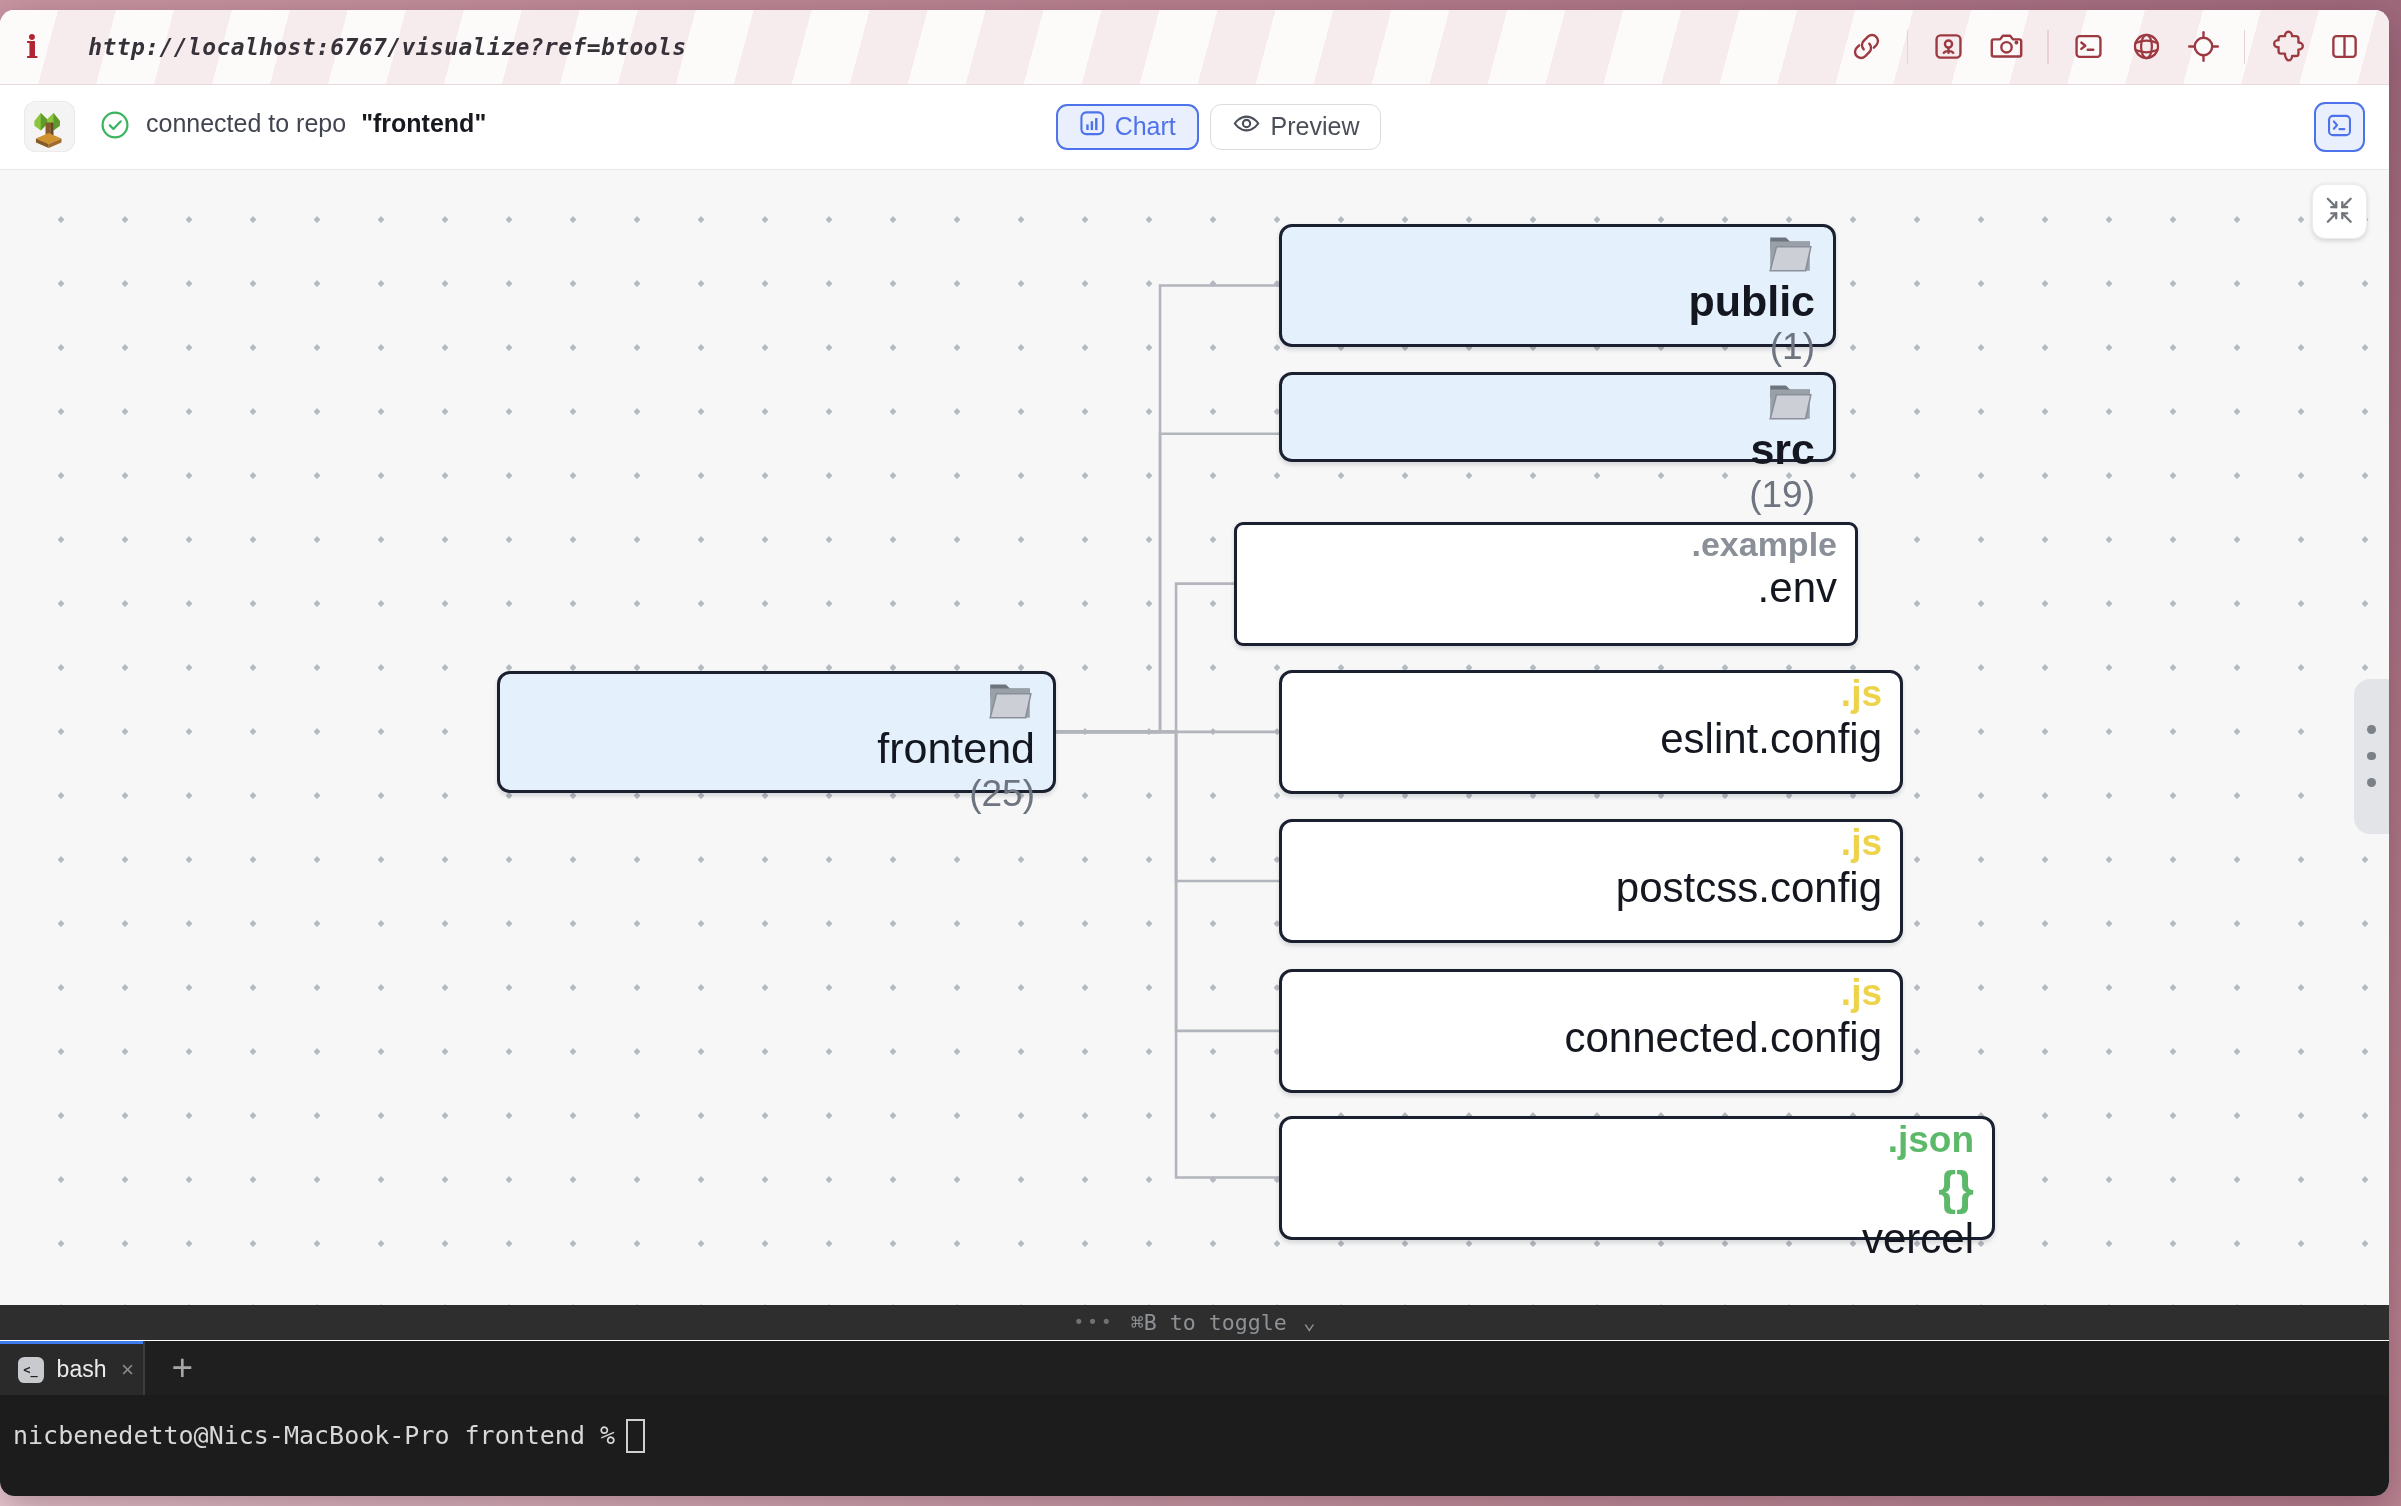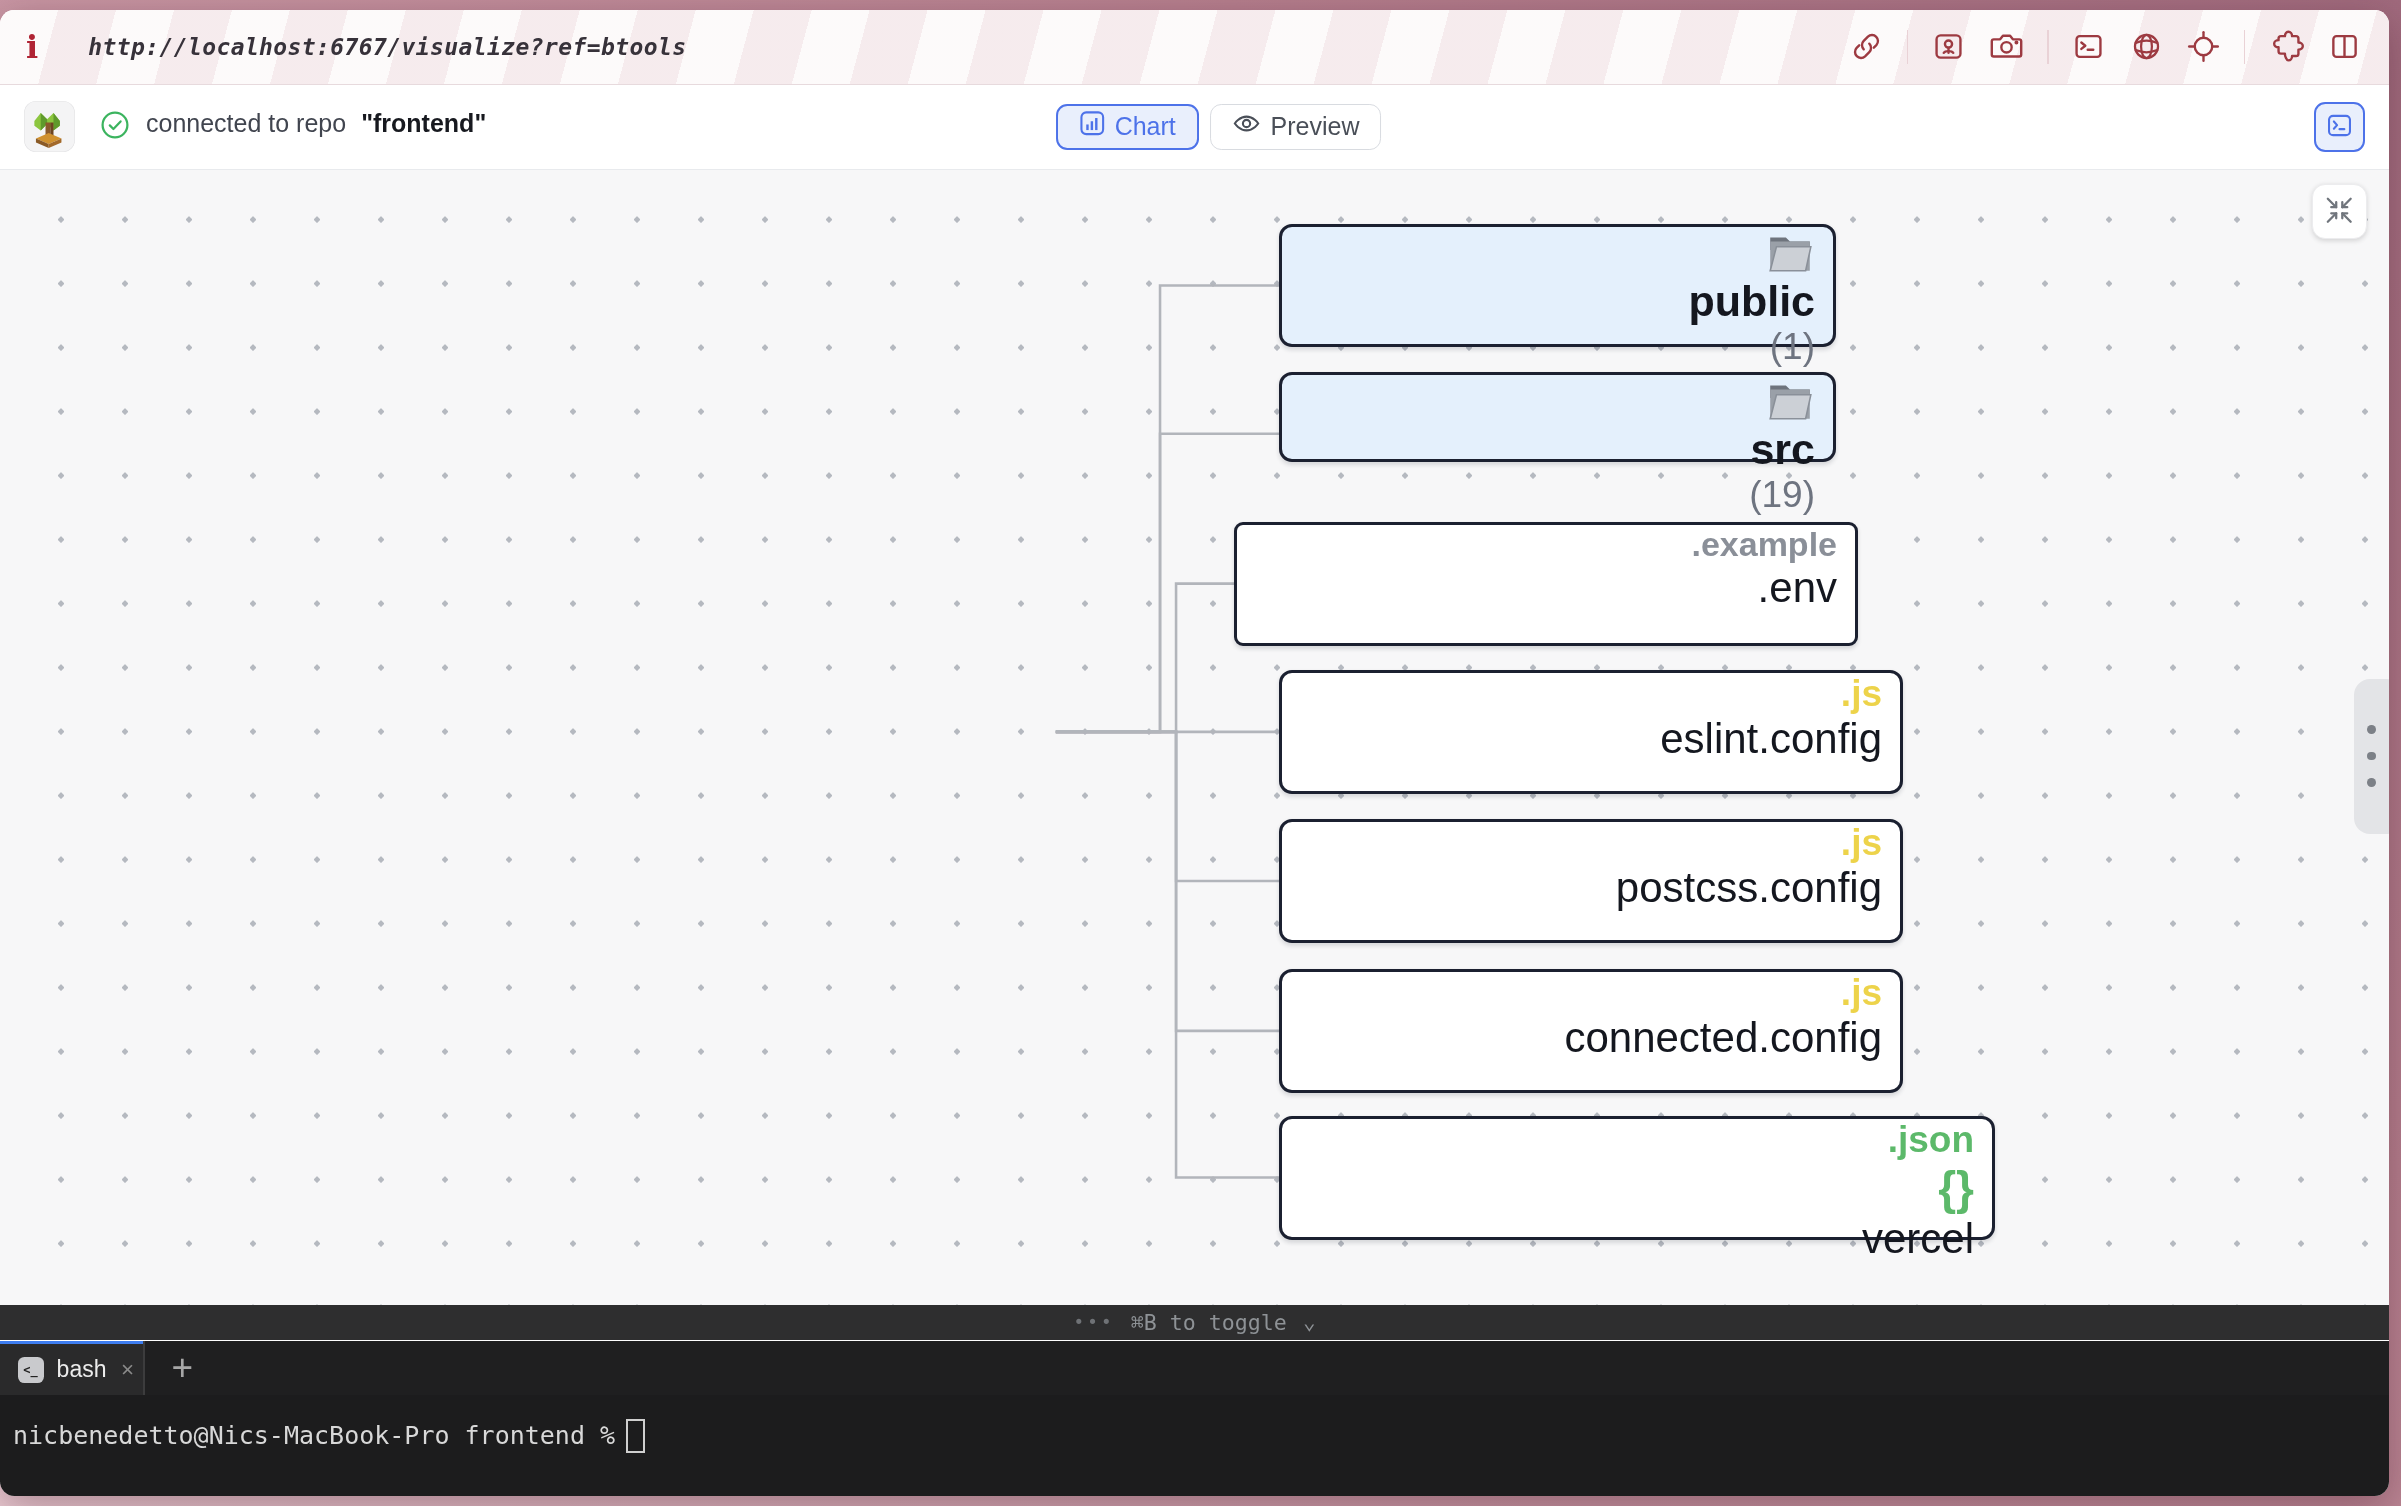--- a/index.html
+++ b/index.html
@@ -265,20 +265,31 @@
     <svg class="edges" width="2389" height="1135" viewBox="0 0 2980 1416" fill="none" stroke="#b2b5bb" stroke-width="3.2">
       <path d="M1317 701 H1447 V144 H1596"></path>
       <path d="M1317 701 H1447 V329 H1596"></path>
       <path d="M1317 701 H1467 V516 H1596"></path>
       <path d="M1317 701 H1467 V701 H1596"></path>
       <path d="M1317 701 H1467 V887 H1596"></path>
       <path d="M1317 701 H1467 V1074 H1596"></path>
       <path d="M1317 701 H1467 V1257 H1596"></path>
     </svg>
 
+    <div class="node folder" style="left:497px; top:501px; width:559px; height:122px;">
+      <span class="nicon">
+        <svg width="50" height="50" viewBox="0 0 48 48">
+          <path d="M5 10h15l4 4h19v8H5z" fill="#6e747d"></path>
+          <path d="M5 14h38v28H5z" fill="#9aa0a8"></path>
+          <path d="M5 42 L11 19 h33 L39 42 z" fill="#ccd0d6" stroke="#8a9099" stroke-width="1.5"></path>
+        </svg>
+      </span>
+      <span class="nname">frontend</span>
+      <span class="ncount">(25)</span>
+    </div>
 
     <div class="node folder" style="left:1279px; top:54px; width:557px; height:123px;">
       <span class="nicon">
         <svg width="50" height="50" viewBox="0 0 48 48">
           <path d="M5 10h15l4 4h19v8H5z" fill="#6e747d"></path>
           <path d="M5 14h38v28H5z" fill="#9aa0a8"></path>
           <path d="M5 42 L11 19 h33 L39 42 z" fill="#ccd0d6" stroke="#8a9099" stroke-width="1.5"></path>
         </svg>
       </span>
       <span class="nname bold">public</span>

